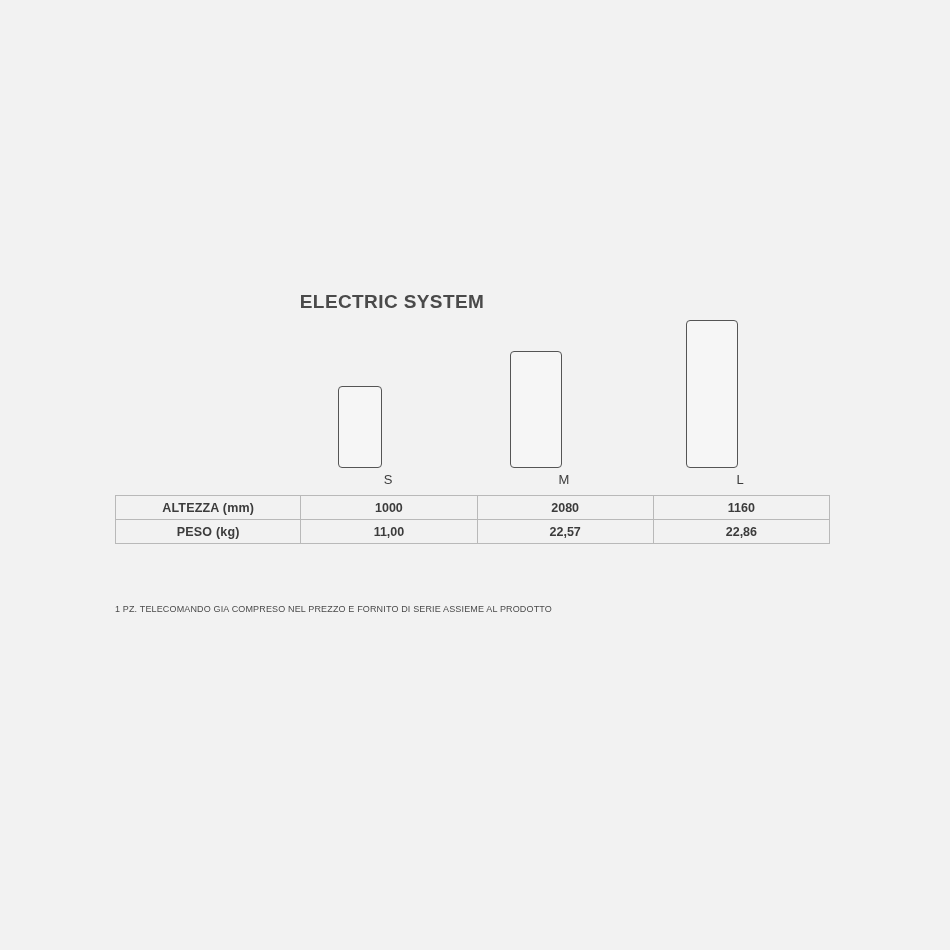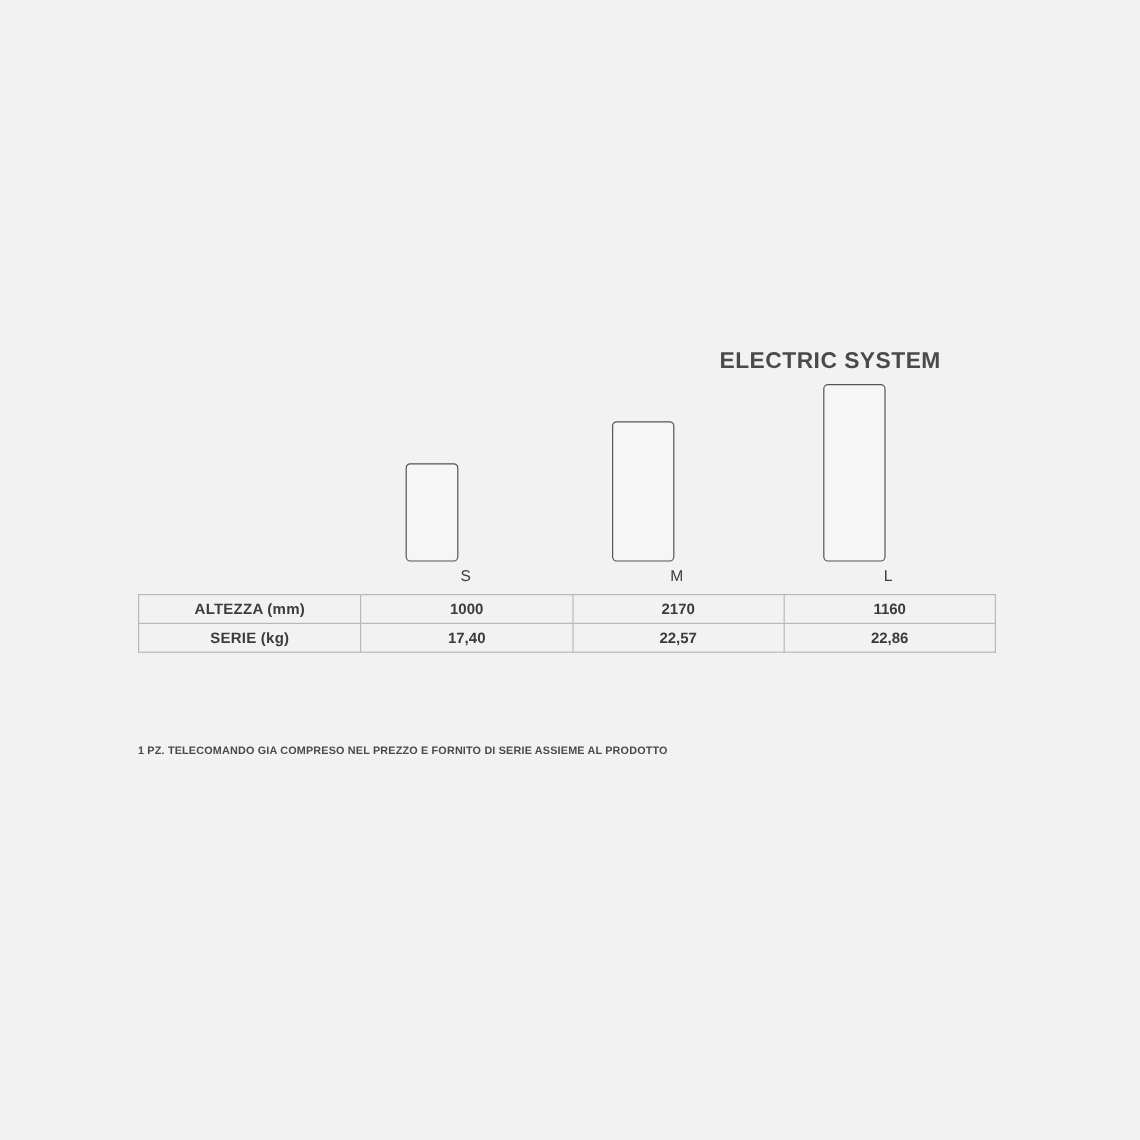--- a/index.html
+++ b/index.html
@@ -19,21 +19,21 @@
     position: relative;
     width: 950px;
     height: 950px;
   }
 
   .title {
     position: absolute;
     top: 291px;
     left: 0;
     width: 784px;
-    text-align: right;
+    text-align: center;
     font-size: 19px;
     font-weight: bold;
     letter-spacing: 0.4px;
     color: #4a4a4a;
   }
 
   
   .figures {
     position: absolute;
     left: 115px;
@@ -95,24 +95,23 @@
   table.spec td.val {
     width: 176px;
     font-weight: bold;
   }
 
   .footnote {
     position: absolute;
     left: 115px;
     top: 604px;
     font-size: 9px;
-    font-weight: bold;
+    font-weight: normal;
     letter-spacing: 0.15px;
     color: #4a4a4a;
-    margin-top: 16px;
   }
 </style>
 </head>
 <body>
 
 <div class="canvas">
 
   <div class="title">ELECTRIC SYSTEM</div>
 
   <div class="figures">
@@ -132,26 +131,26 @@
     <div class="letter-cell" style="width:176px;">S</div>
     <div class="letter-cell" style="width:176px;">M</div>
     <div class="letter-cell" style="width:176px;">L</div>
   </div>
 
   <table class="spec">
     <tbody>
       <tr>
         <td class="rowlabel">ALTEZZA (mm)</td>
         <td class="val">1000</td>
-        <td class="val">2170</td>
+        <td class="val">2080</td>
         <td class="val">1160</td>
       </tr>
       <tr>
-        <td class="rowlabel">SERIE (kg)</td>
-        <td class="val">17,40</td>
+        <td class="rowlabel">PESO (kg)</td>
+        <td class="val">11,00</td>
         <td class="val">22,57</td>
         <td class="val">22,86</td>
       </tr>
     </tbody>
   </table>
 
   <div class="footnote">1 PZ. TELECOMANDO GIA COMPRESO NEL PREZZO E FORNITO DI SERIE ASSIEME AL PRODOTTO</div>
 
 </div>
 

